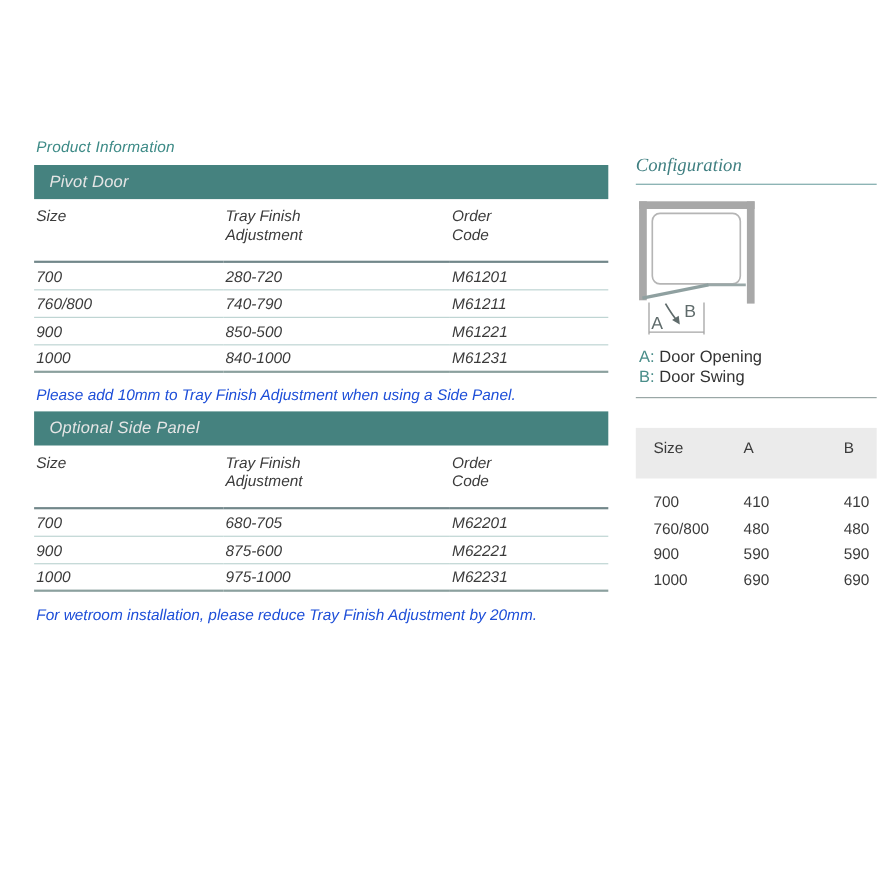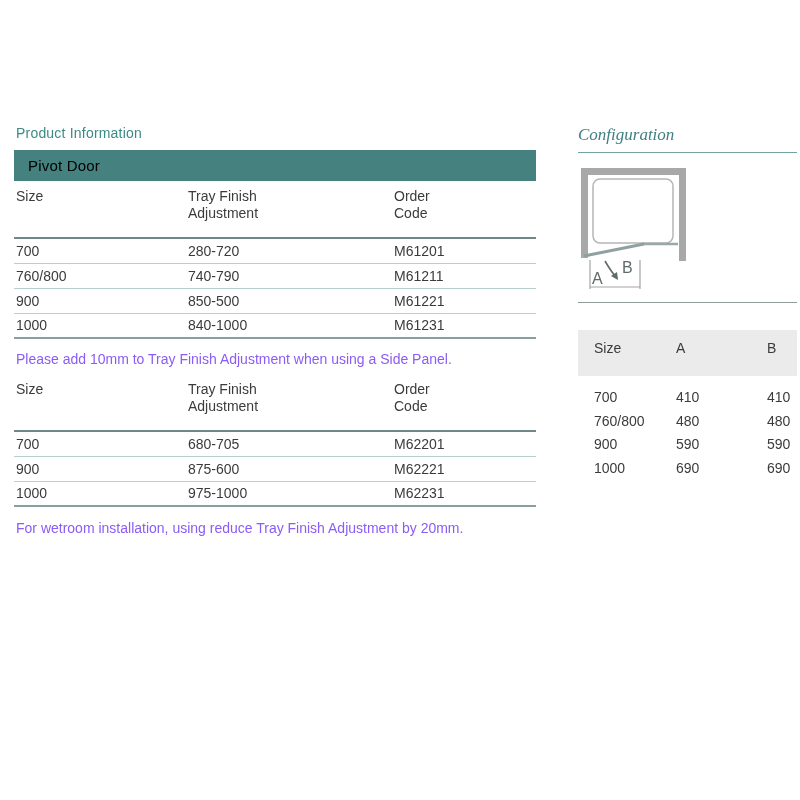--- a/index.html
+++ b/index.html
@@ -1,41 +1,41 @@
 <!DOCTYPE html>
 <html><head>
 <meta charset="utf-8">
 <style>
   * { margin:0; padding:0; box-sizing:border-box; }
   html,body { background:#ffffff; }
   body { font-family:"Liberation Sans", sans-serif; color:#3b3b3b; }
   .canvas { position:relative; width:800px; height:800px; background:#ffffff; overflow:hidden; }
 
   
-  .left-col { position:absolute; left:14px; top:125px; width:522px; }
+  .left-col { position:absolute; left:31px; top:125px; width:522px;font-style:italic; }
   .pi-heading { font-size:14px; font-weight:400; color:#3c8a86; margin:0 0 9px 2px; letter-spacing:.2px; }
-  .section-bar { height:31px; background:#45827f; color:#000000; display:flex; align-items:center;
+  .section-bar { height:31px; background:#45827f; color:#e5e5e5; display:flex; align-items:center;
                  padding-left:14px; font-size:15px; letter-spacing:.2px; }
   table.spec { width:100%; border-collapse:collapse; table-layout:fixed;
                border-bottom:2px solid #8ba09e; }
   table.spec col.c1 { width:172px; }
   table.spec col.c2 { width:206px; }
   table.spec th { text-align:left; font-weight:400; font-size:14px; color:#3b3b3b;
                   vertical-align:top; padding:7px 0 15px 2px; line-height:17px; }
   table.spec th .hwrap2 { display:block; max-width:92px; }
   table.spec th .hwrap3 { display:block; max-width:48px; }
   table.spec thead tr { border-bottom:2px solid #72878a; }
   table.spec td { font-size:14px; height:25px; padding-left:2px; vertical-align:middle; }
   table.spec tbody tr + tr { border-top:1px solid #b8d1cf; }
-  .table-note { font-size:14px; margin:12px 0 7px 2px; color:#8b5cf6; }
+  .table-note { font-size:14px; margin:12px 0 7px 2px; color:#1d4ed8; }
   .table-note.last { margin-top:13px; }
   .tbl2 { margin-top:0; }
 
   
-  .right-col { position:absolute; left:578px; top:125px; width:219px; }
+  .right-col { position:absolute; left:578px; top:140px; width:219px; }
   .config-heading { font-family:"Liberation Serif", serif; font-style:italic; font-weight:400;
                     font-size:17px; color:#3f7f81; padding-bottom:7px; border-bottom:1px solid #72a2a3; }
   .diagram { display:block; margin-top:12px; }
   .legend { margin:8px 0 0 3px; font-size:15px; line-height:18px; color:#333; }
   .legend .key { color:#4a8e8a; }
   .sep { border:none; border-top:1px solid #8f9e9d; margin:9px 0 7px 0; }
   .glass-note { font-size:15px; color:#333; margin-left:1px; }
   .dim-table { margin-top:27px; font-size:14px; }
   .dim-head { background:#ebebeb; height:46px; padding:10px 0 0 16px;
               display:grid; grid-template-columns:82px 89px auto; color:#3b3b3b; }
@@ -87,20 +87,21 @@
         </tr>
         <tr>
           <td>1000</td>
           <td>840-1000</td>
           <td>M61231</td>
         </tr>
       </tbody>
     </table>
     <p class="table-note">Please add 10mm to Tray Finish Adjustment when using a Side Panel.</p>
 
+    <div class="section-bar tbl2">Optional Side Panel</div>
     <table class="spec">
       <colgroup>
           <col class="c1">
           <col class="c2">
           <col>
         </colgroup>
       <thead>
         <tr>
           <th><span>Size</span></th>
           <th>
@@ -122,21 +123,21 @@
           <td>875-600</td>
           <td>M62221</td>
         </tr>
         <tr>
           <td>1000</td>
           <td>975-1000</td>
           <td>M62231</td>
         </tr>
       </tbody>
     </table>
-    <p class="table-note last">For wetroom installation, using reduce Tray Finish Adjustment by 20mm.</p>
+    <p class="table-note last">For wetroom installation, please reduce Tray Finish Adjustment by 20mm.</p>
   </div>
 
   <div class="right-col">
     <h2 class="config-heading">Configuration</h2>
 
     <svg class="diagram" width="219" height="128" viewBox="0 0 219 128">
 
       <g>
         <rect x="3" y="3" width="105" height="7" fill="#a8a8a8"></rect>
         <rect x="3" y="3" width="7" height="90" fill="#a8a8a8"></rect>
@@ -151,20 +152,24 @@
 
       <path d="M 12 95 V 124 M 62 95 V 124 M 12 122 H 62" fill="none" stroke="#a5a5a5" stroke-width="1.2"></path>
 
       <path d="M 27 96 Q 34 108 39 113" fill="none" stroke="#5f6b6b" stroke-width="1.6"></path>
       <path d="M 40 115 L 33 111 L 39 107 Z" fill="#5f6b6b"></path>
 
       <text x="14" y="119" font-size="16" fill="#5f6b6b" font-family="Liberation Sans, sans-serif">A</text>
       <text x="44" y="108" font-size="16" fill="#5f6b6b" font-family="Liberation Sans, sans-serif">B</text>
     </svg>
 
+    <div class="legend">
+      <div><span class="key">A:</span> <span>Door Opening</span></div>
+      <div><span class="key">B:</span> <span>Door Swing</span></div>
+    </div>
 
     <hr class="sep">
 
 
     <div class="dim-table">
       <div class="dim-head">
         <span>Size</span>
         <span>A</span>
         <span class="b-cell">B</span>
       </div>

